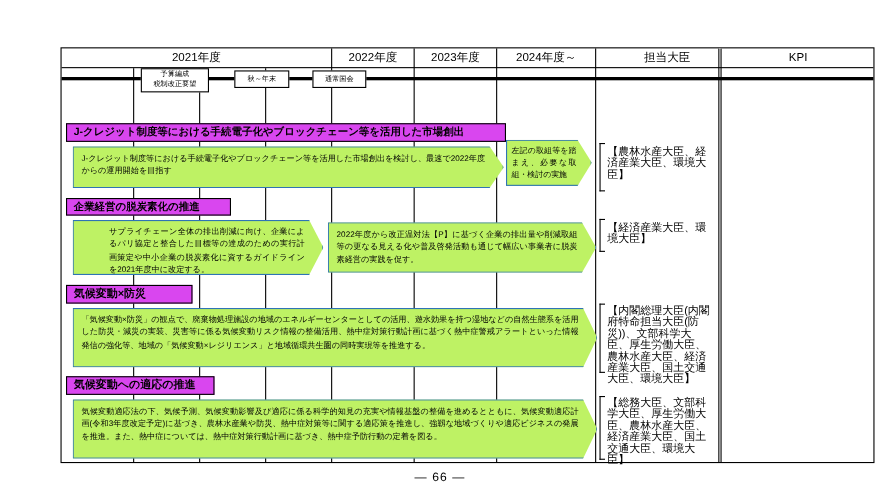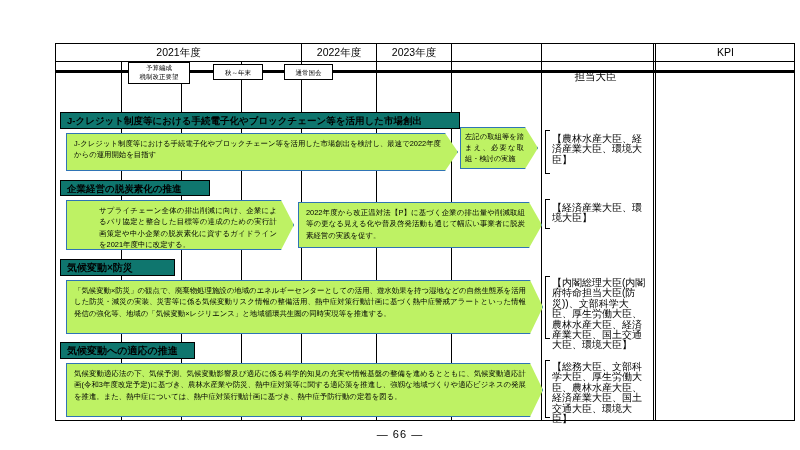--- a/index.html
+++ b/index.html
@@ -99,21 +99,21 @@
     padding-top: 1px;
     z-index: 5;
     white-space: nowrap;
   }
   .milestone .ml2 { display: block; }
 
   
   .sec-head {
     position: absolute;
     border: 1.6px solid #000;
-    background: #0f766e;
+    background: #d946ef;
     box-sizing: border-box;
     font-size: 9.5px;
     font-weight: bold;
     line-height: 15px;
     padding: 0 6px;
     white-space: nowrap;
     z-index: 6;
   }
 
   
@@ -173,21 +173,22 @@
     <div class="vrule" style="left:245px;"></div>
     <div class="vrule" style="left:320px;"></div>
     <div class="vrule" style="left:395px;"></div>
     <div class="vrule" style="left:485px;"></div>
     <div class="vrule thick" style="left:597px;"></div>
 
     <div id="header-row">
       <div class="hdr-cell" style="left:0px;   width:245px;">2021年度</div>
       <div class="hdr-cell" style="left:246px; width:74px;">2022年度</div>
       <div class="hdr-cell" style="left:321px; width:74px;">2023年度</div>
-      <div class="hdr-cell" style="left:484px; width:111px;margin-top:24px;">担当大臣</div>
+      <div class="hdr-cell" style="left:396px; width:89px;">2024年度～</div>
+      <div class="hdr-cell" style="left:495px; width:111px;">担当大臣</div>
       <div class="hdr-cell" style="left:601px; width:137px;">KPI</div>
     </div>
 
     <div class="vrule" style="left:65px;  top:18px; bottom:0;"></div>
     <div class="vrule" style="left:125px; top:18px; bottom:0;"></div>
     <div class="vrule" style="left:185px; top:18px; bottom:0;"></div>
 
     <div class="timeline-rule" style="left:0px;   top:26px; width:73px;"></div>
     <div class="timeline-rule" style="left:133px; top:26px; width:25px;"></div>
     <div class="timeline-rule" style="left:206px; top:26px; width:23px;"></div>

